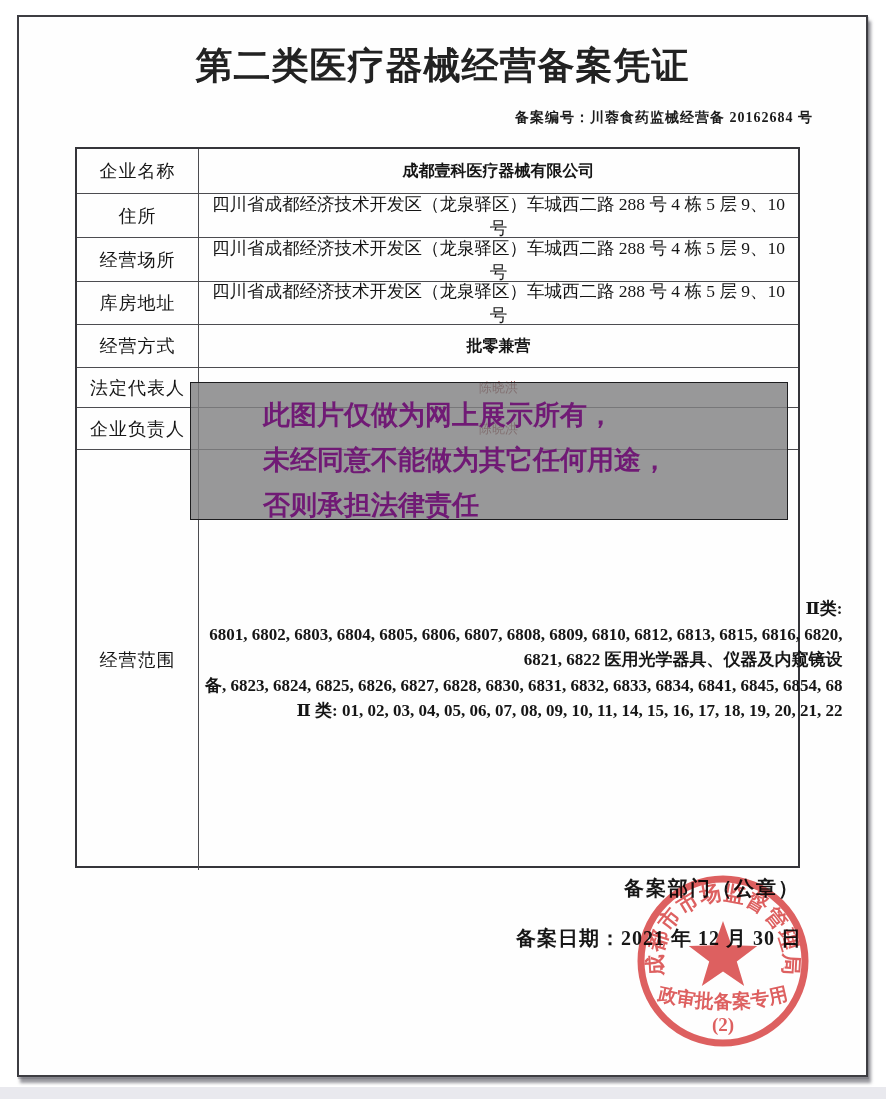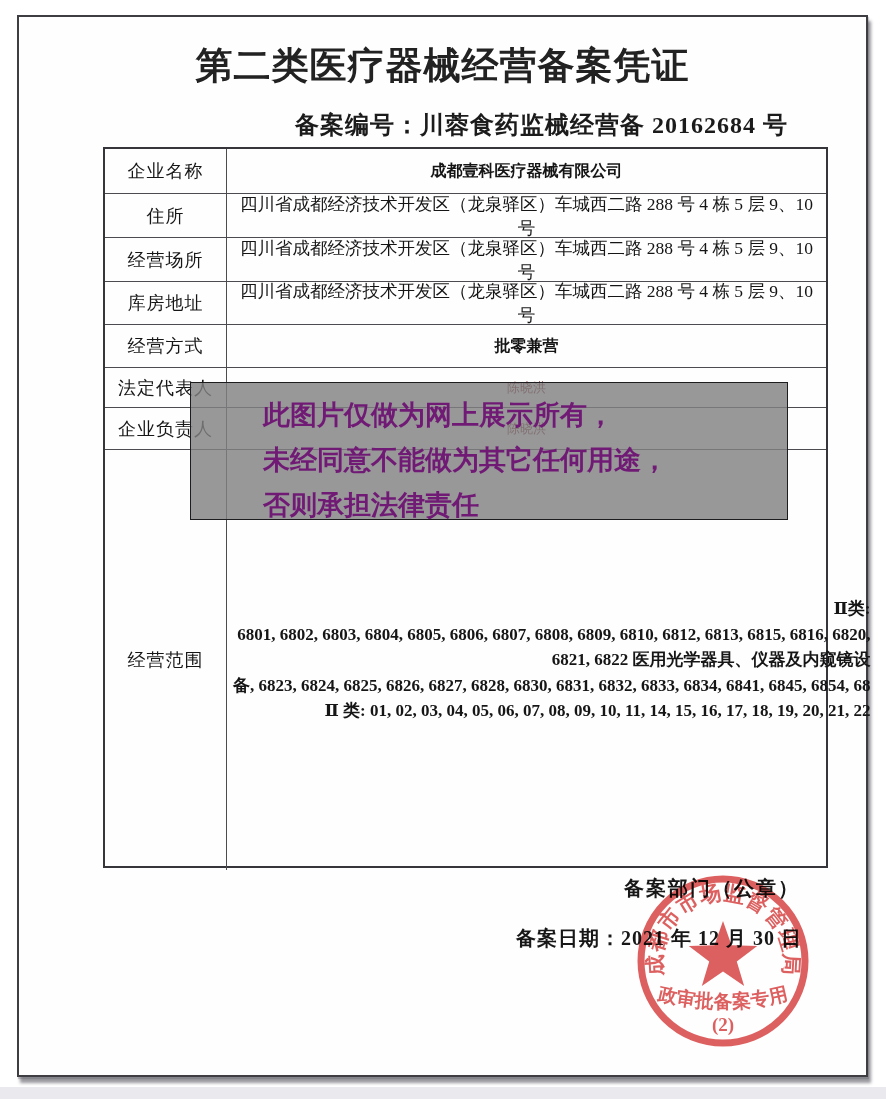--- a/index.html
+++ b/index.html
@@ -5,25 +5,25 @@
   html,body{margin:0;padding:0;background:#ffffff;}
   .canvas{position:relative;width:886px;height:1099px;background:#ffffff;overflow:hidden;
           font-family:"Liberation Serif","DejaVu Serif",serif;color:#1c1c1c;}
   .bottom-strip{position:absolute;left:0;top:1087px;width:886px;height:12px;background:#e9e9ee;}
   .page{position:absolute;left:17px;top:15px;width:851px;height:1062px;background:#fefefe;
         border:2px solid #3d3d42;box-sizing:border-box;
         box-shadow:3px 6px 3px rgba(70,70,80,.55),1px 2px 1px rgba(70,70,80,.25);}
   .title{position:absolute;left:0;top:24px;width:100%;text-align:center;
          font-family:Liberation Sans, sans-serif;
          font-size:37px;font-weight:bold;letter-spacing:1px;color:#222;}
-  .filing-no{position:absolute;top:92px;right:78px;font-size:24px;font-weight:bold;
+  .filing-no{position:absolute;top:92px;right:53px;font-size:14px;font-weight:bold;
              letter-spacing:1px;color:#1b1b1b;text-align:right;}
   
   .tbl{position:absolute;left:56px;top:130px;width:725px;height:721px;
-       border:2px solid #35353a;box-sizing:border-box;margin-left:28px;}
+       border:2px solid #35353a;box-sizing:border-box;}
   .row{display:flex;border-top:1px solid #4c4c50;box-sizing:border-box;}
   .row:first-child{border-top:none;}
   .cell{display:flex;align-items:center;justify-content:center;box-sizing:border-box;}
   .cell.label{width:122px;border-right:1px solid #4c4c50;font-size:18px;letter-spacing:1px;
               color:#161616;text-align:center;flex:none;}
   .cell.value{flex:1;font-size:16px;text-align:center;padding:2px 6px;color:#151515;}
   .value.addr{font-size:17.5px;letter-spacing:0px;}
   .value.small-name{font-size:13px;color:#7f1d1d;}
   .value.mode{font-size:16px;font-weight:bold;}
   .value.company{font-size:16px;font-weight:bold;}

